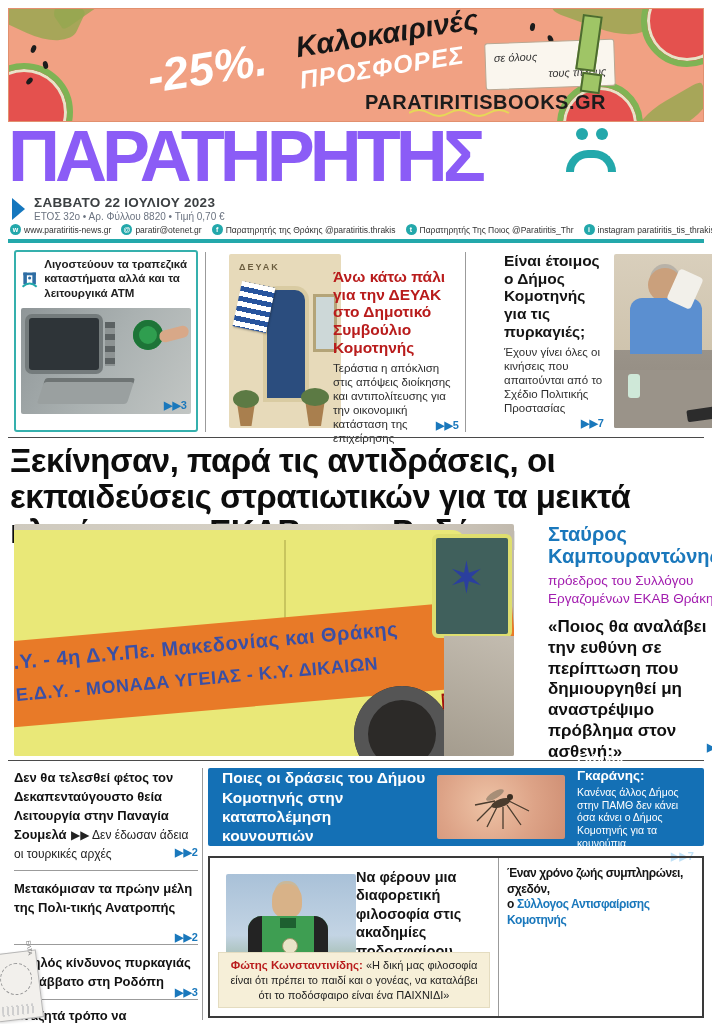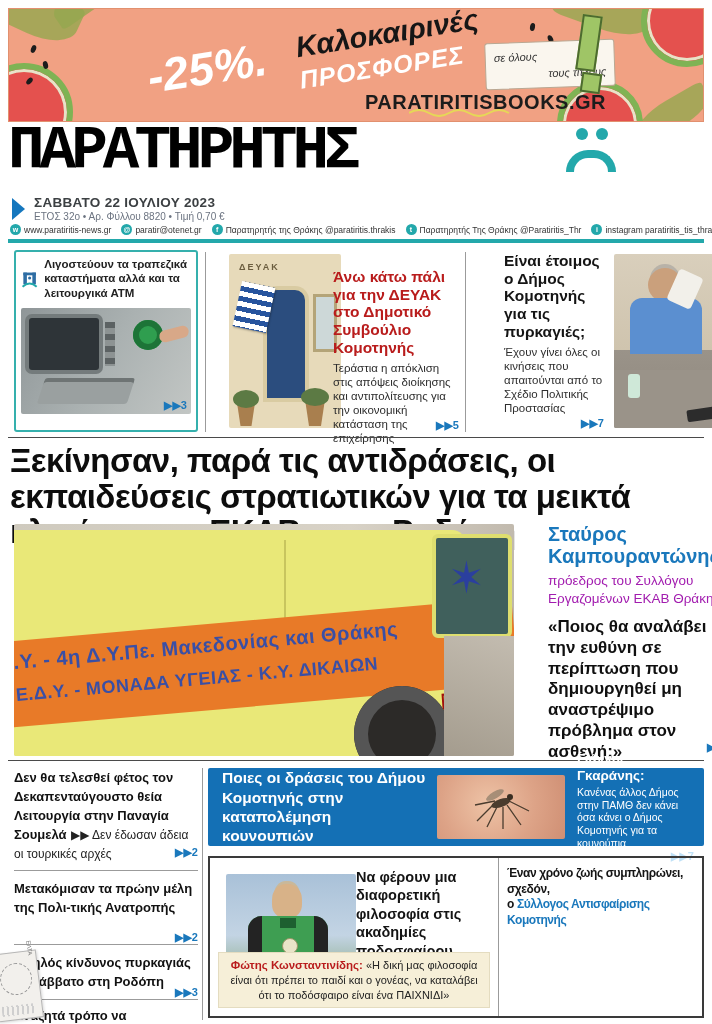--- a/index.html
+++ b/index.html
@@ -11,21 +11,21 @@
   .ad .seed{width:5px;height:8px;background:#1c1c1c;border-radius:50%;}
   .wm{border-radius:50%;background:#e4514e;border:6px solid #7fb354;box-shadow:inset 0 0 0 3px #e8e3c8;}
   .ad-discount{color:#fff;font-size:46px;font-weight:bold;font-style:italic;transform:rotate(-9deg);}
   .ad-line1{color:#161616;font-size:29px;font-weight:bold;font-style:italic;transform:rotate(-9deg);}
   .ad-line2{color:#fff;font-size:25px;font-weight:bold;font-style:italic;transform:rotate(-9deg);letter-spacing:1px;}
   .ad-site{color:#1c1c1c;font-size:20px;font-weight:bold;letter-spacing:.5px;}
   .ad-note{background:#faf6ee;border:1px solid #b9a893;border-radius:3px;transform:rotate(-2deg);
            padding:6px 8px;font-size:11px;font-style:italic;color:#333;line-height:1.5;}
   .ad-excl{background:#9fc566;border:2px solid #4d6b2f;}
   
-  .mast-title{color:#000000;font-size:61px;font-weight:800;letter-spacing:-5px;line-height:.9;white-space:nowrap;font-family:Liberation Mono, monospace;}
+  .mast-title{color:#8b5cf6;font-size:72px;font-weight:800;letter-spacing:-5px;line-height:.9;white-space:nowrap;}
   .mast-dot{width:12px;height:12px;border-radius:50%;background:#23a8ab;}
   .mast-arc{width:50px;height:22px;border:8px solid #23a8ab;border-bottom:none;border-radius:50px 50px 0 0;box-sizing:border-box;}
   .mast-sub{color:#23a8ab;font-size:40px;font-weight:800;letter-spacing:-1px;white-space:nowrap;}
   .date-tri{width:0;height:0;border-left:13px solid #1577be;border-top:11px solid transparent;border-bottom:11px solid transparent;}
   .date-main{font-size:13.5px;font-weight:bold;color:#3c4043;letter-spacing:.3px;}
   .date-issue{font-size:10px;color:#6b7380;margin-top:1px;}
   .social{display:flex;align-items:center;gap:10px;font-size:8.5px;color:#333;white-space:nowrap;}
   .soc-item{display:flex;align-items:center;gap:3px;}
   .soc-ico{width:11px;height:11px;border-radius:50%;background:#23a8ab;color:#fff;font-size:7px;font-weight:bold;
            display:flex;align-items:center;justify-content:center;}
@@ -132,21 +132,21 @@
     <span class="soc-item">
       <span class="soc-ico">@</span>
       <span>paratir@otenet.gr</span>
     </span>
     <span class="soc-item">
       <span class="soc-ico">f</span>
       <span>Παρατηρητής της Θράκης @paratiritis.thrakis</span>
     </span>
     <span class="soc-item">
       <span class="soc-ico">t</span>
-      <span>Παρατηρητής Της Θράκης @Paratiritis_Thr</span>
+      <span>Παρατηρητής Της Ποιος @Paratiritis_Thr</span>
     </span>
     <span class="soc-item">
       <span class="soc-ico">i</span>
       <span>instagram paratiritis_tis_thrakis</span>
     </span>
   </div>
   <div class="abs teal-bar" style="left:8px;right:8px;top:239px;"></div>
 
   <div class="abs atm-box" style="left:14px;top:250px;width:184px;height:182px;">
     <div style="display:flex;gap:6px;align-items:flex-start;">

